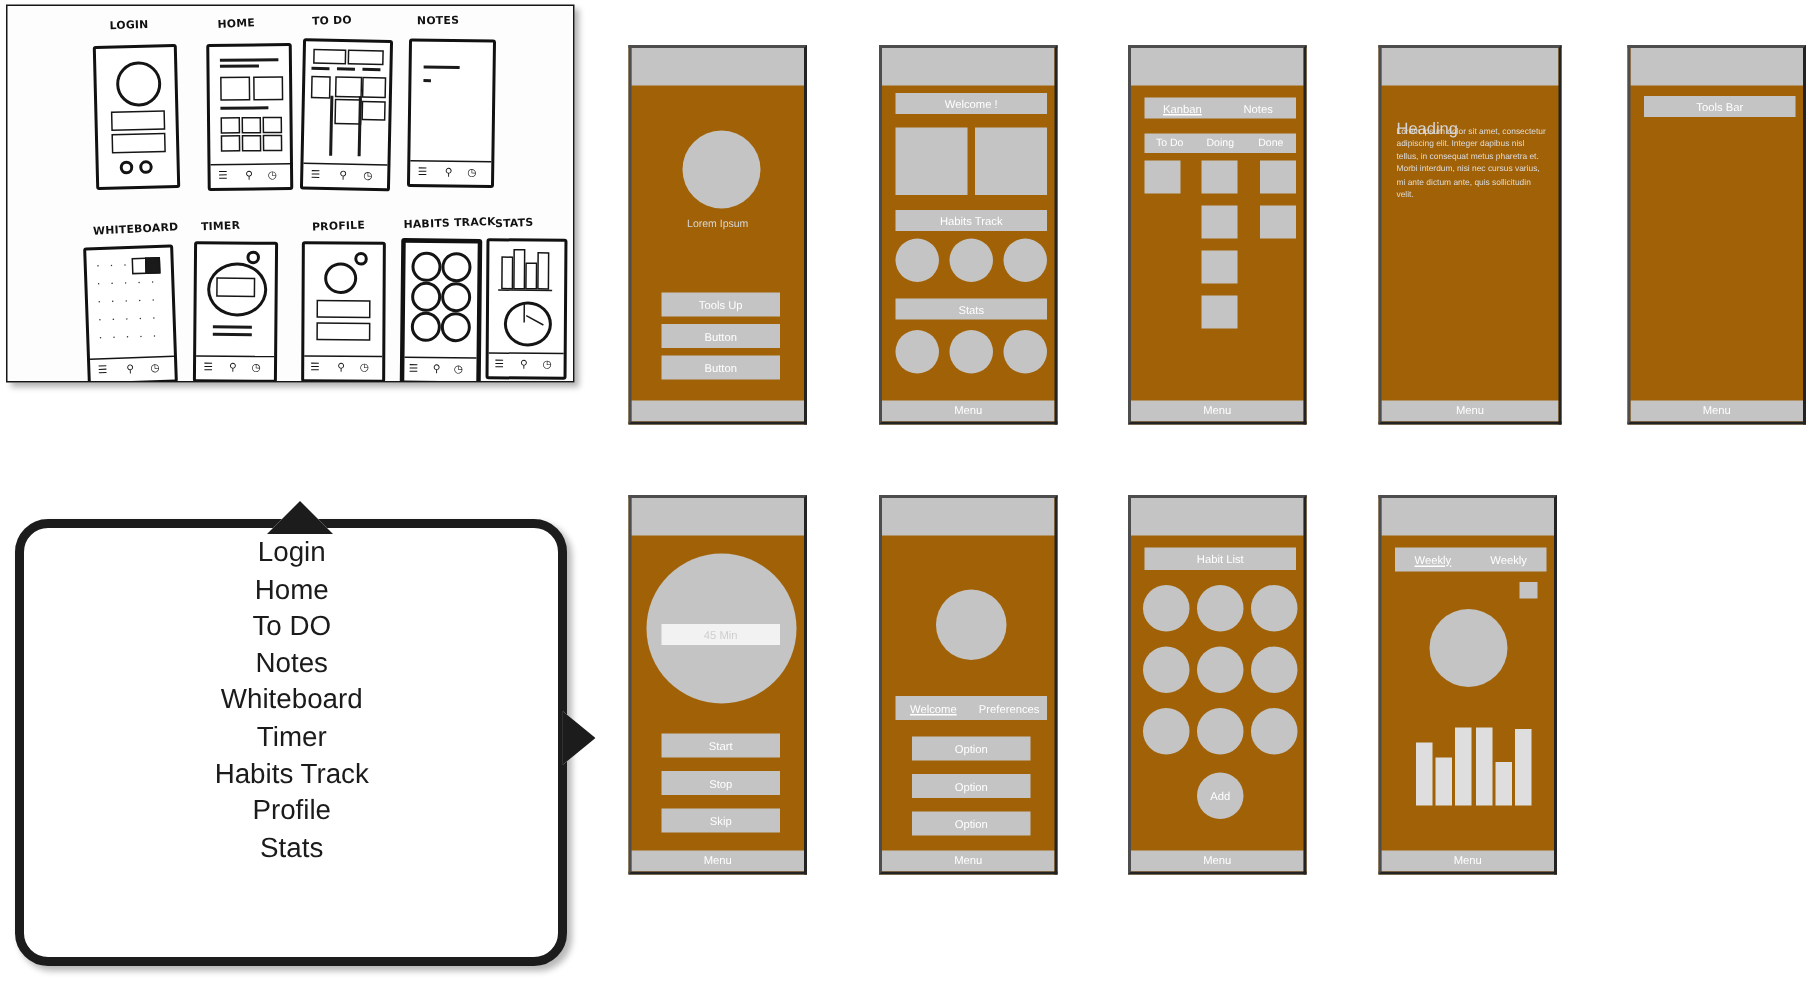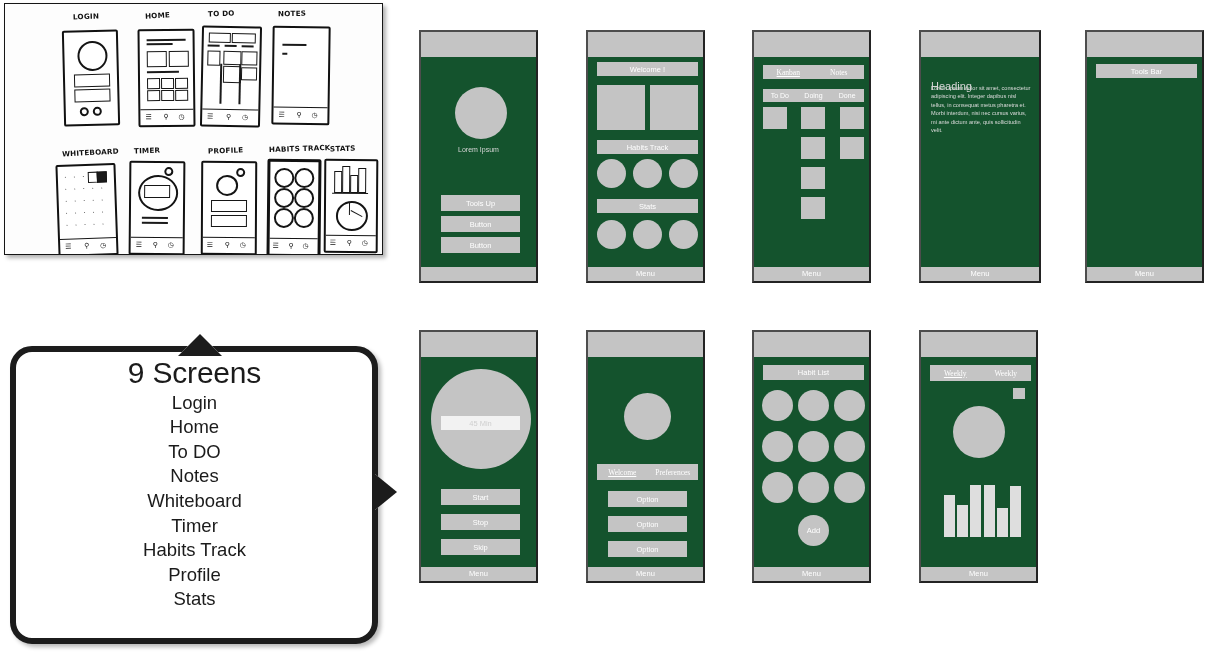--- a/index.html
+++ b/index.html
@@ -46,37 +46,37 @@
   #callout .tail-right:before{content:"";position:absolute;left:-2px;top:-3px;
       width:26px;height:42px;background:#1c1c1c;
       clip-path:polygon(0% 0%,100% 50%,0% 100%);z-index:-1;}
   #callout .inner{position:absolute;left:10px;top:22px;right:10px;
       text-align:center;color:#1b1b1b;}
   #callout h1{margin:0 0 1px 0;font-size:30px;font-weight:400;
       letter-spacing:-.2px;line-height:1.12;}
   #callout .scr{font-size:18.5px;line-height:1.33;font-weight:400;}
 
   
-  .phone{position:absolute;background:#14532d;
+  .phone{position:absolute;background:#a16207;
       border-left:2px solid #4d4d4d;border-top:2px solid #4d4d4d;
       border-right:2px solid #232323;border-bottom:2px solid #232323;
       box-sizing:border-box;overflow:hidden;}
   .statusbar{position:absolute;left:0;right:0;top:0;height:25px;background:#c4c4c4;}
   .navbar{position:absolute;left:0;right:0;bottom:0;height:14px;background:#c4c4c4;
       color:#ffffff;font-size:7.5px;line-height:14px;text-align:center;}
   .bar{position:absolute;background:#c4c4c4;color:#fff;font-size:7.5px;
       display:flex;align-items:center;justify-content:center;}
   .bar.light{background:#f2f2f2;color:#cfcfcf;}
   .blk{position:absolute;background:#c4c4c4;}
   .circ{position:absolute;background:#c4c4c4;border-radius:50%;
       color:#fff;font-size:7.5px;display:flex;align-items:center;
       justify-content:center;}
   .tabrow{position:absolute;background:#c4c4c4;display:flex;align-items:center;
       color:#ffffff;font-size:7.5px;}
-  .tabrow span{flex:1;text-align:center;font-family:Liberation Serif, serif;}
+  .tabrow span{flex:1;text-align:center;}
   .tabrow span.active{text-decoration:underline;}
   .colhdr{position:absolute;background:#c4c4c4;display:flex;align-items:center;
       color:#ffffff;font-size:7px;}
   .colhdr span{flex:1;text-align:center;}
   .notes-h{position:absolute;color:#d5d5d5;font-size:11px;font-weight:400;}
   .notes-b{position:absolute;color:#dcdcdc;font-size:5.6px;line-height:1.5;}
   .barchart{position:absolute;display:flex;align-items:flex-end;
       justify-content:space-between;}
   .barchart i{display:block;background:#dedede;width:11px;}
 </style>
@@ -241,21 +241,20 @@
     </div>
 
   </div>
 </div>
 
 <div id="callout">
   <div class="bubble"></div>
   <div class="tail-top"></div>
   <div class="tail-right"></div>
   <div class="inner">
-    <h1>9 Screens</h1>
     <div class="scr">Login</div>
     <div class="scr">Home</div>
     <div class="scr">To DO</div>
     <div class="scr">Notes</div>
     <div class="scr">Whiteboard</div>
     <div class="scr">Timer</div>
     <div class="scr">Habits Track</div>
     <div class="scr">Profile</div>
     <div class="scr">Stats</div>
   </div>

